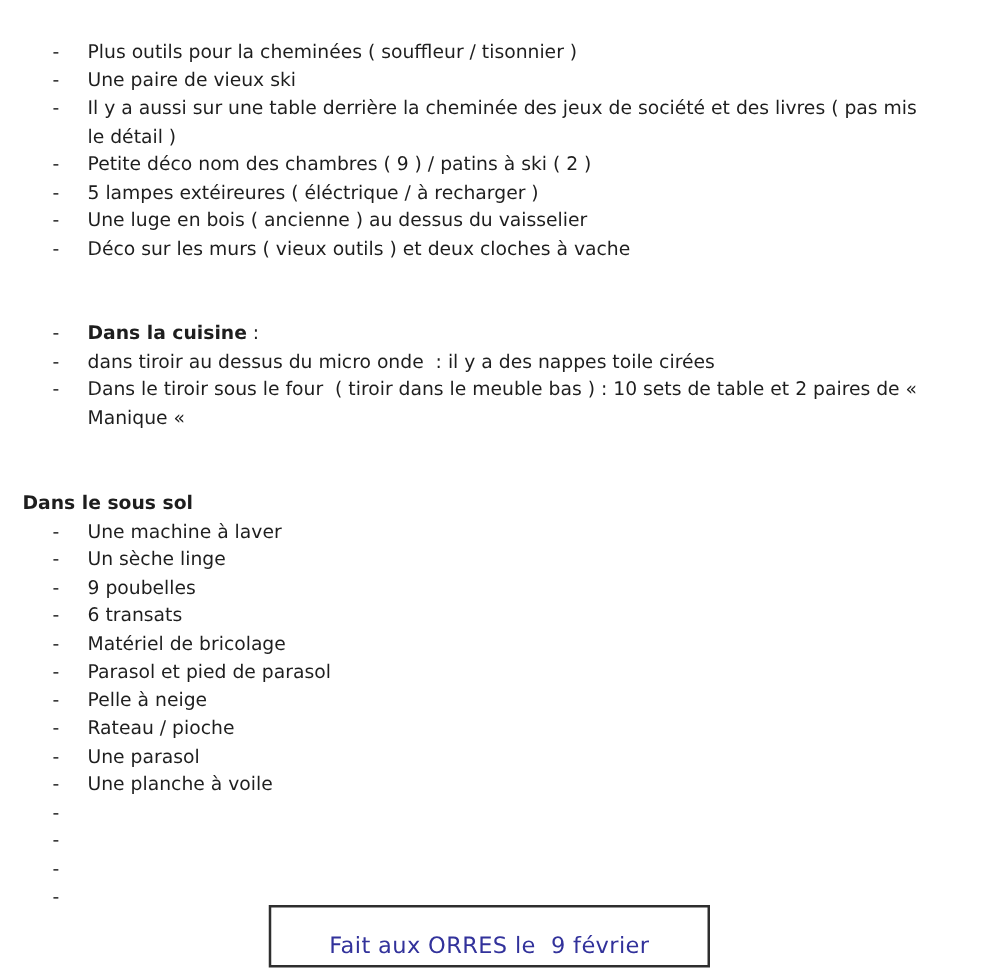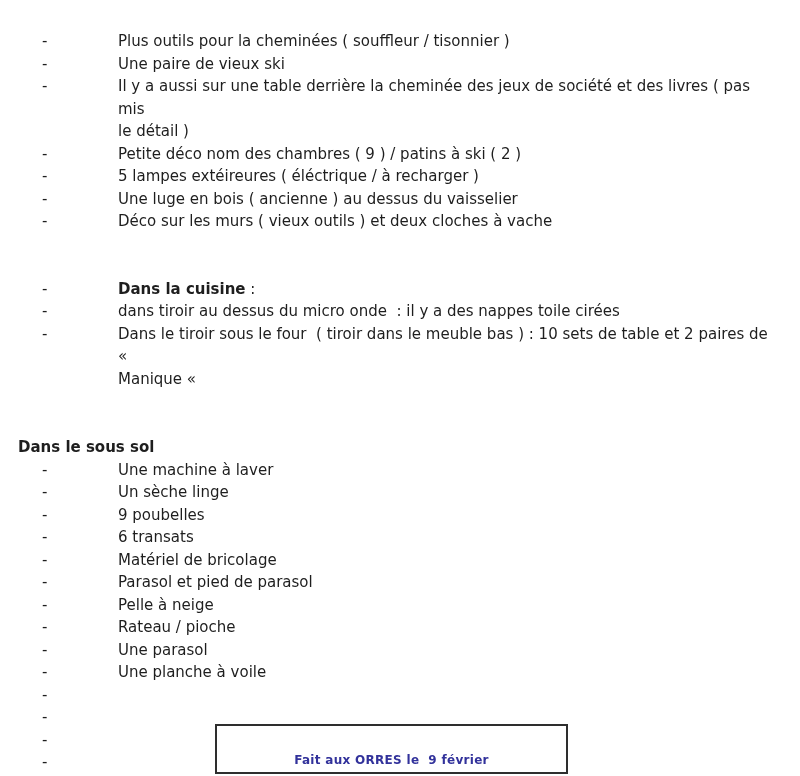--- a/index.html
+++ b/index.html
@@ -22,41 +22,40 @@
     color: #1e1e1e;
   }
   .li { display: flex; }
   .dash {
     flex: 0 0 52px;
     padding-left: 24px;
   }
   .txt {
     flex: 1;
     white-space: pre-wrap;
-    margin-left: 48px;
   }
   .heading { font-weight: bold; margin-top: 24px; }
   .b { font-weight: bold; }
   .spacer { width: 100%; }
   .footer-box {
     position: absolute;
     left: 215px;
     top: 724px;
     width: 353px;
     height: 50px;
     border: 2px solid #2e2e2e;
     background: #ffffff;
     display: flex;
     justify-content: center;
     align-items: flex-end;
     padding-bottom: 5px;
   }
   .footer-text {
-    font-size: 12px;
-    font-weight: bold;
+    font-size: 18px;
+    font-weight: normal;
     white-space: pre;
     letter-spacing: 0.3px;
   }
 </style>
 </head>
 <body>
 
 <div class="page">
   <div id="content" style="color: rgb(30, 30, 30);">
       <div class="li">

